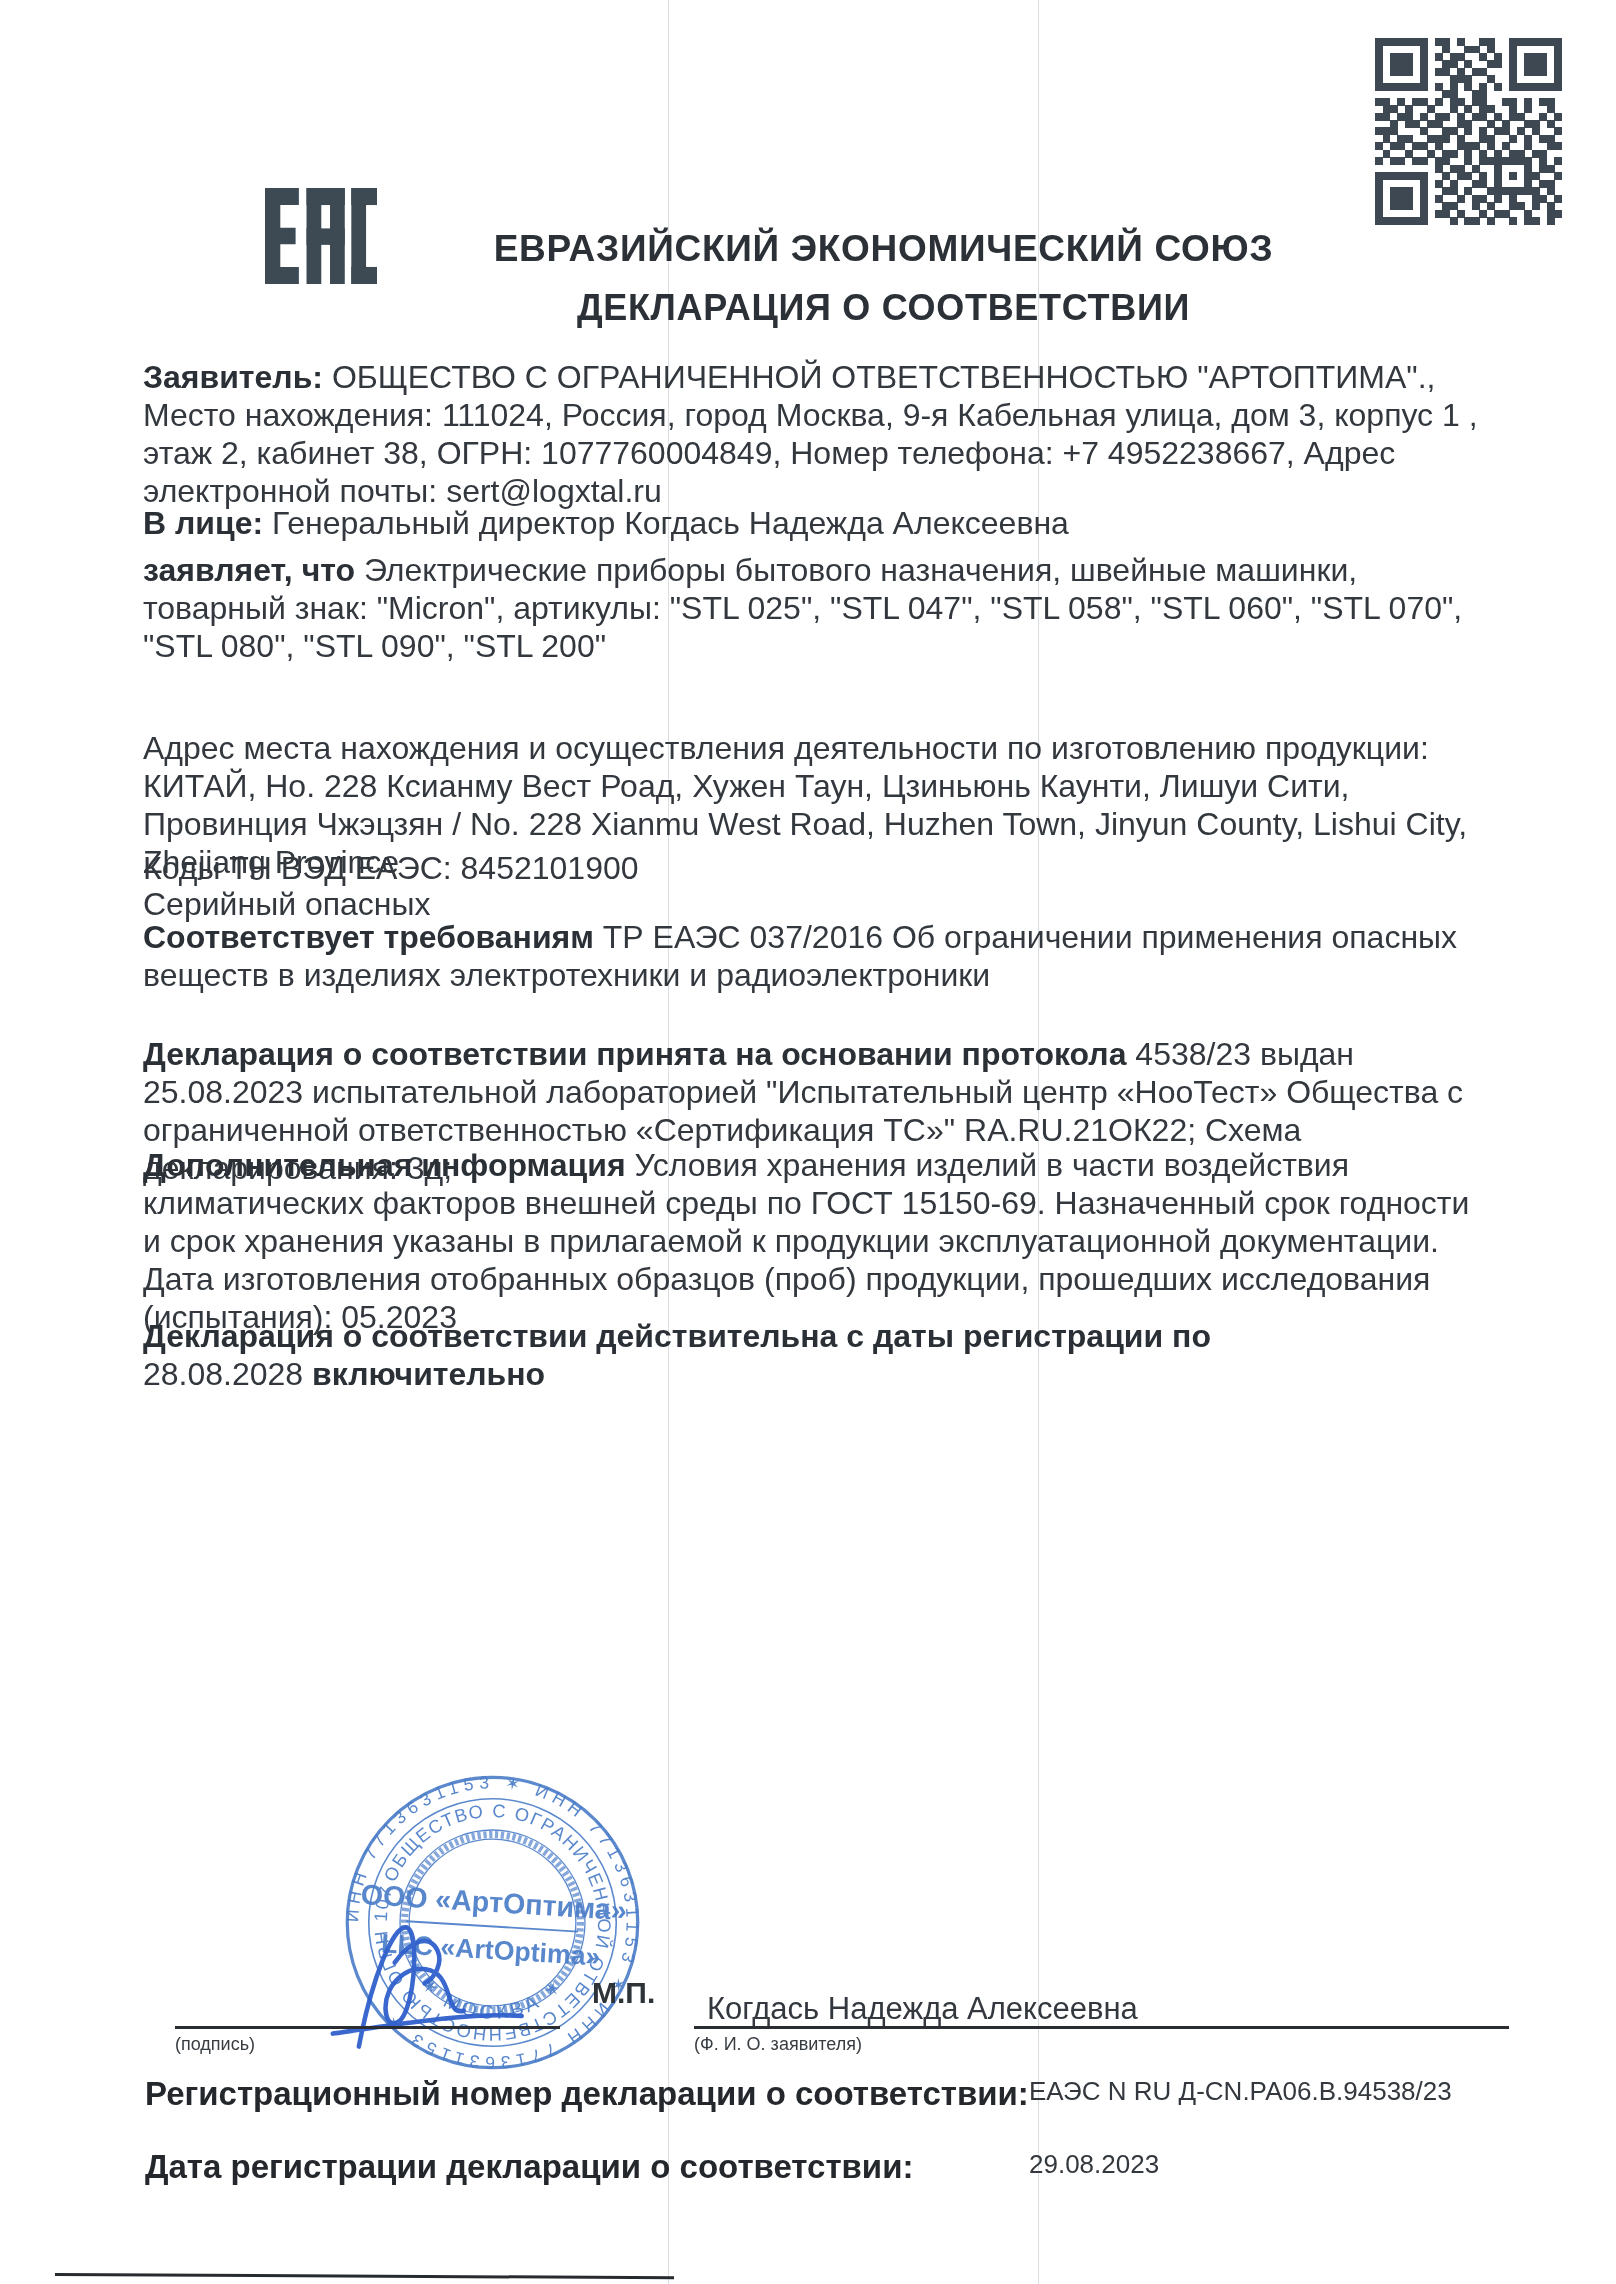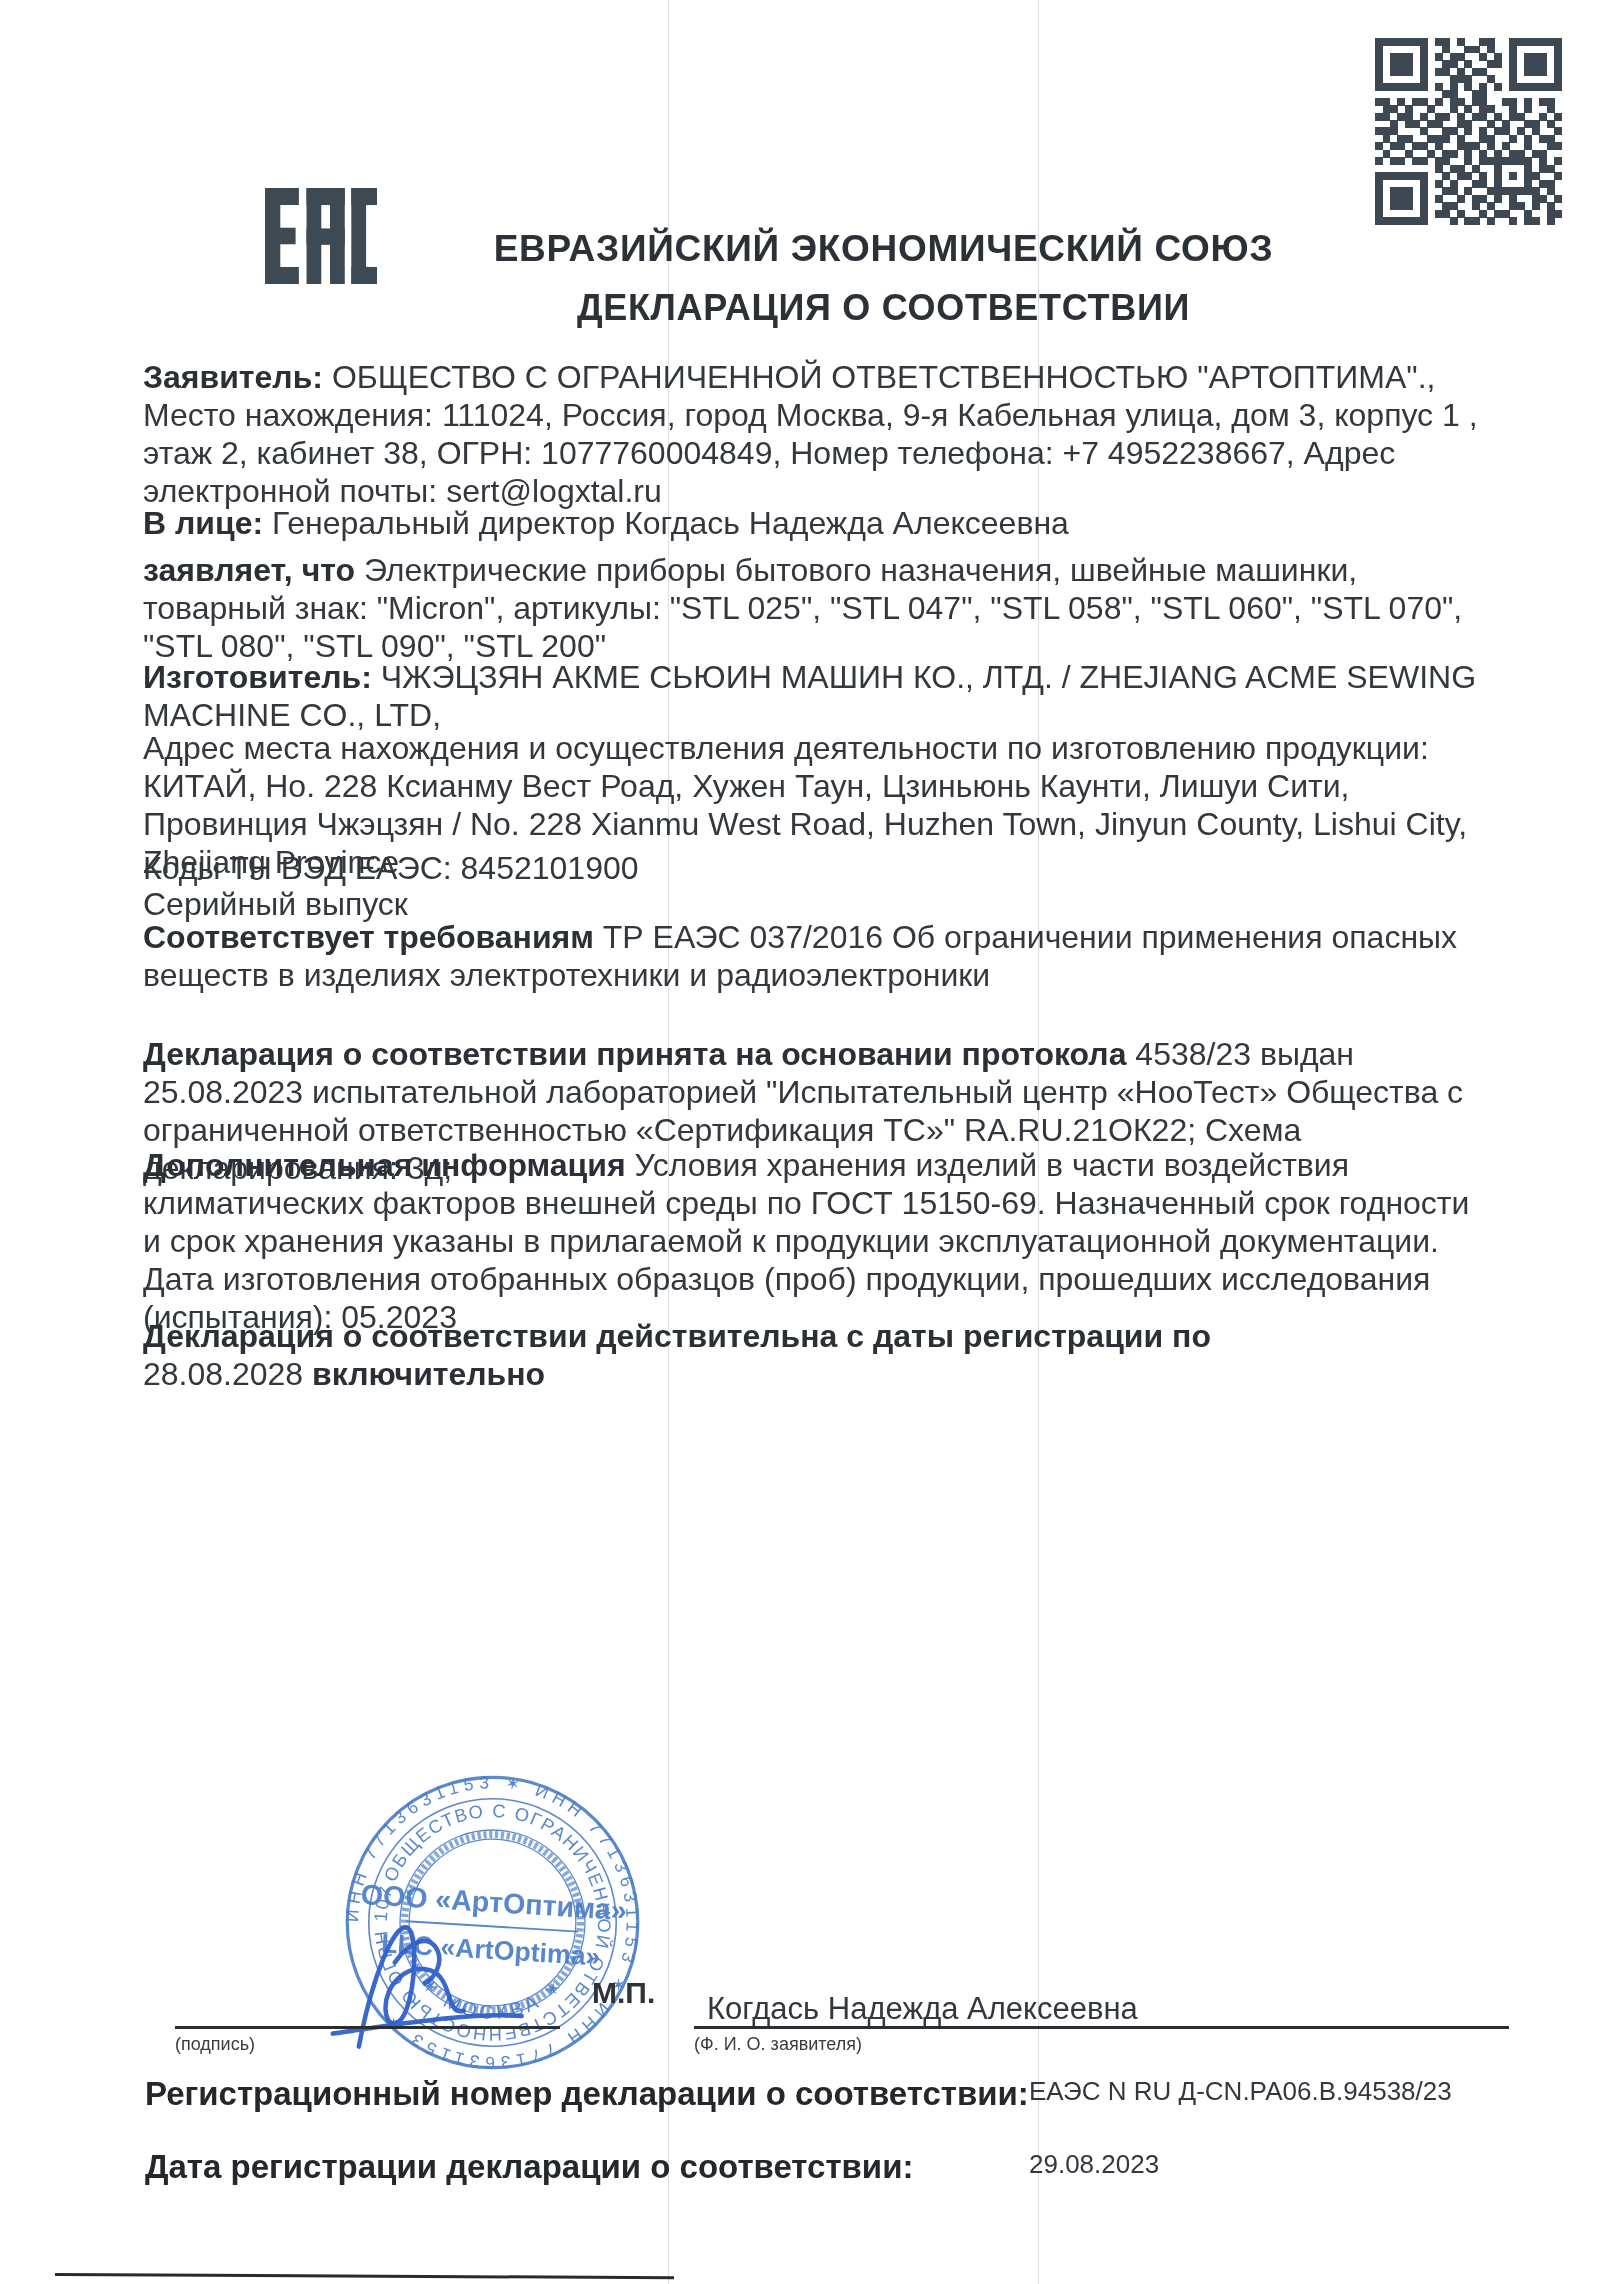--- a/index.html
+++ b/index.html
@@ -381,24 +381,23 @@
       <div class="m" style="left: 157px; top: 179px; background: rgb(61, 72, 82);"></div>
       <div class="m" style="left: 172px; top: 179px; background: rgb(61, 72, 82);"></div>
     </div>
 
   <div class="title" id="title2">ДЕКЛАРАЦИЯ О СООТВЕТСТВИИ</div>
   <div class="title" id="title1">ЕВРАЗИЙСКИЙ ЭКОНОМИЧЕСКИЙ СОЮЗ</div>
 
   <div class="para" style="top:358px"><span class="b">Заявитель:</span><span> ОБЩЕСТВО С ОГРАНИЧЕННОЙ ОТВЕТСТВЕННОСТЬЮ "АРТОПТИМА"., Место нахождения: 111024, Россия, город Москва, 9-я Кабельная улица, дом 3, корпус 1 , этаж 2, кабинет 38, ОГРН: 1077760004849, Номер телефона: +7 4952238667, Адрес электронной почты: sert@logxtal.ru</span></div>
   <div class="para" style="top:504px"><span class="b">В лице:</span><span> Генеральный директор Когдась Надежда Алексеевна</span></div>
   <div class="para" style="top:551px"><span class="b">заявляет, что</span><span> Электрические приборы бытового назначения, швейные машинки, товарный знак: "Micron", артикулы: "STL 025", "STL 047", "STL 058", "STL 060", "STL 070", "STL 080", "STL 090", "STL 200"</span></div>
-  <div class="para" style="top:658px"><span class="b">Изготовитель:</span><span> ЧЖЭЦЗЯН АКМЕ СЬЮИН МАШИН КО., ЛТД. / ZHEJIANG ACME SEWING MACHINE CO., LTD,</span></div>
   <div class="para" style="top:729px"><span>Адрес места нахождения и осуществления деятельности по изготовлению продукции: КИТАЙ, Но. 228 Ксианму Вест Роад, Хужен Таун, Цзиньюнь Каунти, Лишуи Сити, Провинция Чжэцзян / No. 228 Xianmu West Road, Huzhen Town, Jinyun County, Lishui City, Zhejiang Province</span></div>
   <div class="para" style="top:849px"><span>Коды ТН ВЭД ЕАЭС: 8452101900</span></div>
-  <div class="para" style="top:885px"><span>Серийный выпуск</span></div>
+  <div class="para" style="top:885px"><span>Серийный опасных</span></div>
   <div class="para" style="top:918px"><span class="b">Соответствует требованиям</span><span>  ТР ЕАЭС 037/2016 Об ограничении применения опасных веществ в изделиях электротехники и радиоэлектроники</span></div>
   <div class="para" style="top:1035px"><span class="b">Декларация о соответствии принята на основании протокола</span><span> 4538/23 выдан 25.08.2023 испытательной лабораторией "Испытательный центр «НооТест» Общества с ограниченной ответственностью «Сертификация ТС»" RA.RU.21ОК22; Схема декларирования: 3д;</span></div>
   <div class="para" style="top:1146px"><span class="b">Дополнительная информация</span><span> Условия хранения изделий в части воздействия климатических факторов внешней среды по ГОСТ 15150-69. Назначенный срок годности и срок хранения указаны в прилагаемой к продукции эксплуатационной документации. Дата изготовления отобранных образцов (проб) продукции, прошедших исследования (испытания): 05.2023</span></div>
   <div class="para" style="top:1317px;width:1193px"><span class="b">Декларация о соответствии действительна с даты регистрации по</span><span> 28.08.2028 </span><span class="b">включительно</span></div>
 
   <svg class="abs" style="left:344px;top:1774px" width="297" height="297" viewBox="-228 -228 456 456">
     <defs>
       <path id="ringOuter" d="M -206,0 A 206,206 0 1 1 -206,0.05"></path>
       <path id="ringMiddle" transform="rotate(22)" d="M -162,0 A 162,162 0 1 1 -162,0.05"></path>
       <path id="ringCity" d="M -148,0 A 148,148 0 1 0 -148,-0.05"></path>

